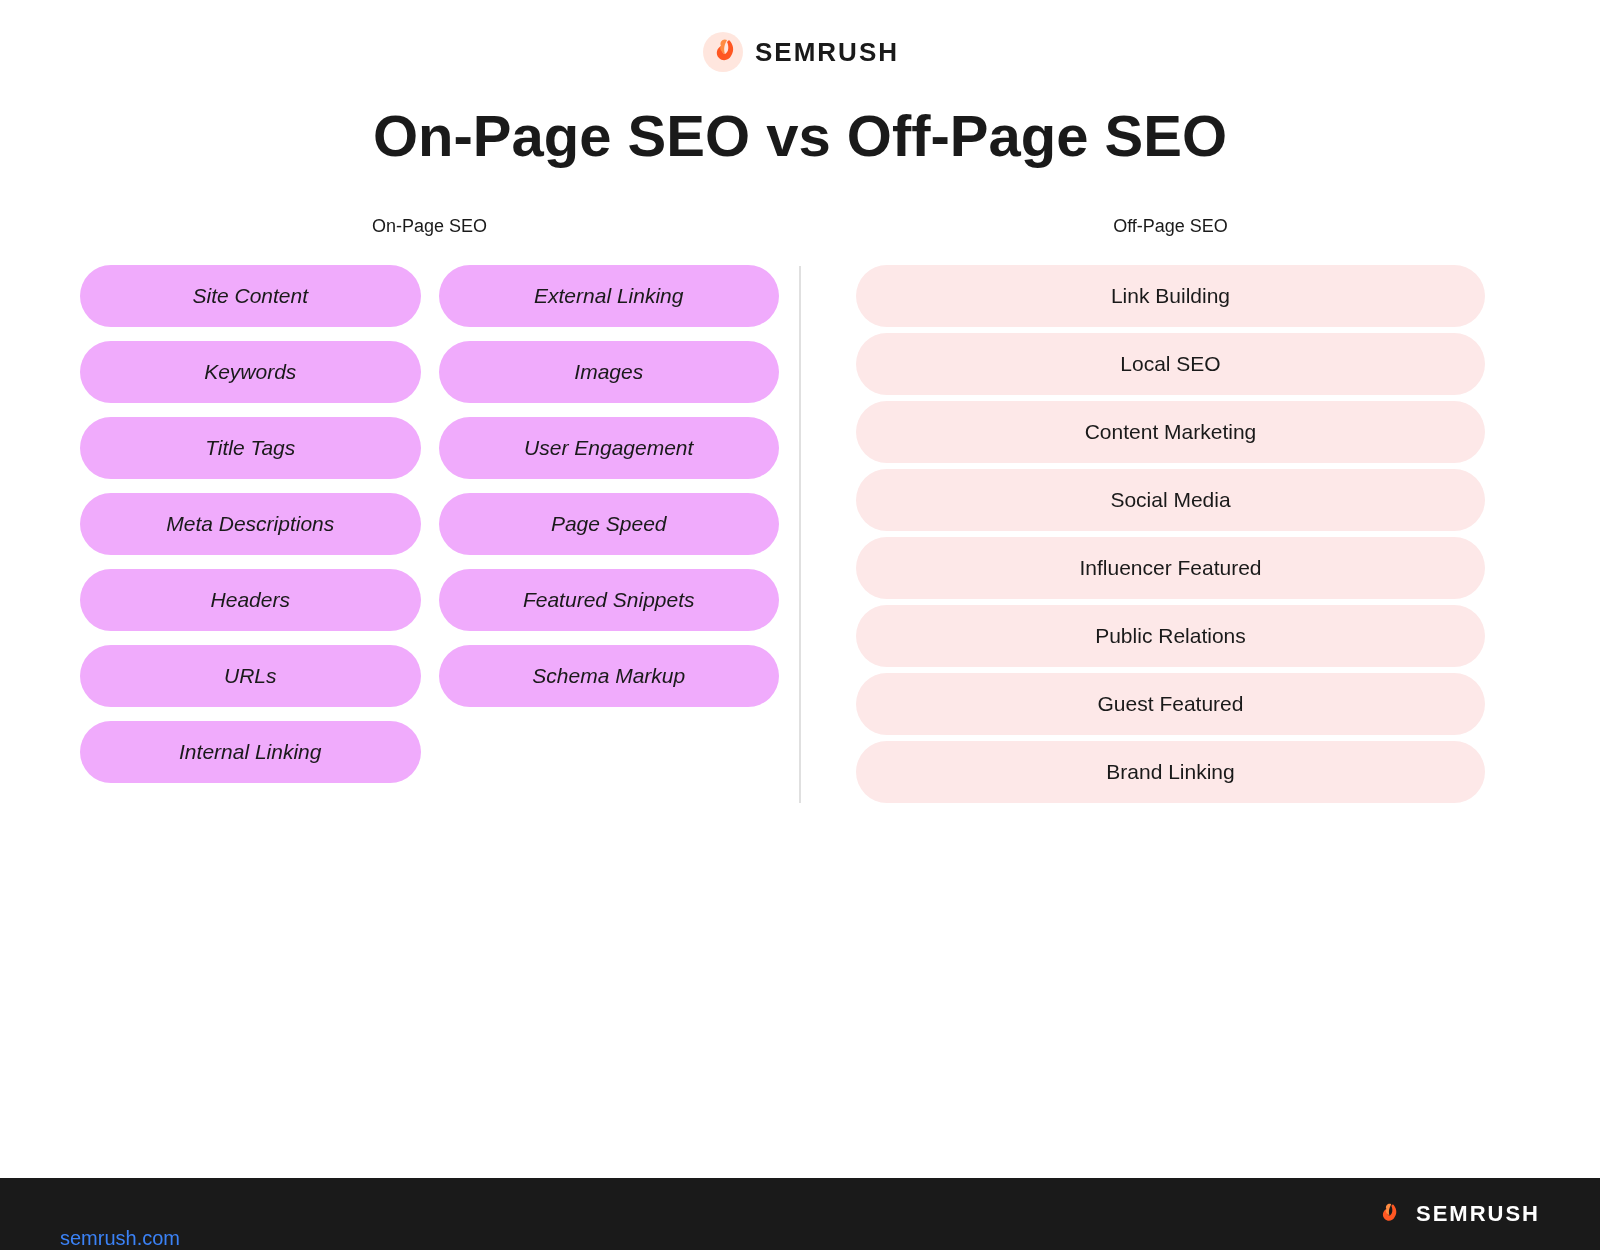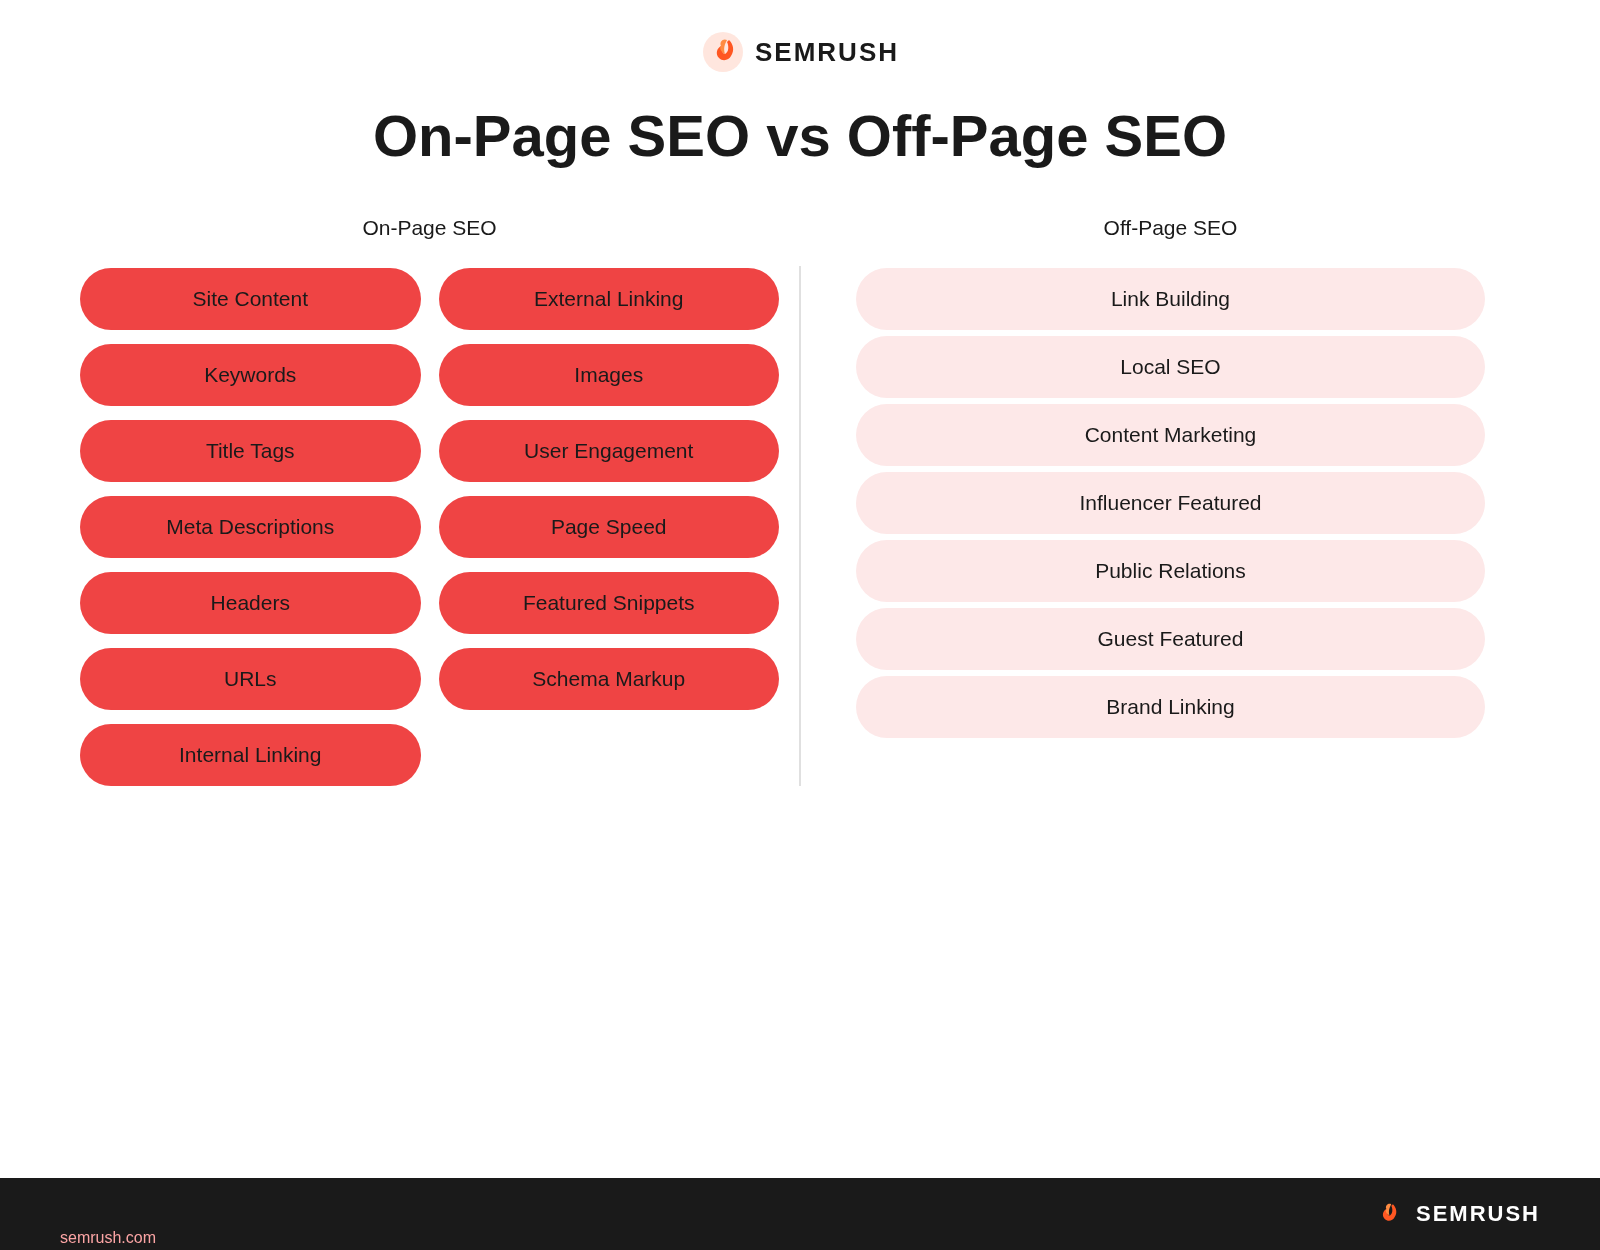--- a/index.html
+++ b/index.html
@@ -57,21 +57,21 @@
     }
 
     .column {
       flex: 1;
       display: flex;
       flex-direction: column;
       align-items: center;
     }
 
     .column-title {
-      font-size: 21px;
+      font-size: 18px;
       font-weight: 400;
       color: #1a1a1a;
       margin-bottom: 28px;
       text-align: center;
     }
 
     
     .on-page-grid {
       display: grid;
       grid-template-columns: 1fr 1fr;
@@ -85,22 +85,23 @@
       align-items: center;
       justify-content: center;
       border-radius: 50px;
       padding: 16px 20px;
       font-size: 21px;
       text-align: center;
       min-height: 62px;
     }
 
     .pill-yellow {
-      background-color: #ef4444;
-      color: #1a1a1a;
+      background-color: #f0abfc;
+      color: #1a1a1a;
+      font-style: italic;
     }
 
     .pill-pink {
       background-color: #fde8e8;
       color: #1a1a1a;
     }
 
     
     .off-page-list {
       display: flex;
@@ -121,22 +122,22 @@
       background: #1a1a1a;
       height: 72px;
       display: flex;
       align-items: center;
       justify-content: space-between;
       padding: 0 60px;
       flex-shrink: 0;
     }
 
     .footer-url {
-      color: #fca5a5;
-      font-size: 16px;
+      color: #3b82f6;
+      font-size: 20px;
       margin-top: 48px;
     }
 
     .footer-logo {
       display: flex;
       align-items: center;
       gap: 10px;
     }
 
     .footer-logo-text {
@@ -187,20 +188,21 @@
     </div>
 
     <div class="column-divider"></div>
 
     <div class="column">
       <div class="column-title">Off-Page SEO</div>
       <div class="off-page-list">
         <div class="pill pill-pink">Link Building</div>
         <div class="pill pill-pink">Local SEO</div>
         <div class="pill pill-pink">Content Marketing</div>
+        <div class="pill pill-pink">Social Media</div>
         <div class="pill pill-pink">Influencer Featured</div>
         <div class="pill pill-pink">Public Relations</div>
         <div class="pill pill-pink">Guest Featured</div>
         <div class="pill pill-pink">Brand Linking</div>
       </div>
     </div>
 
   </div>
 </div>
 

